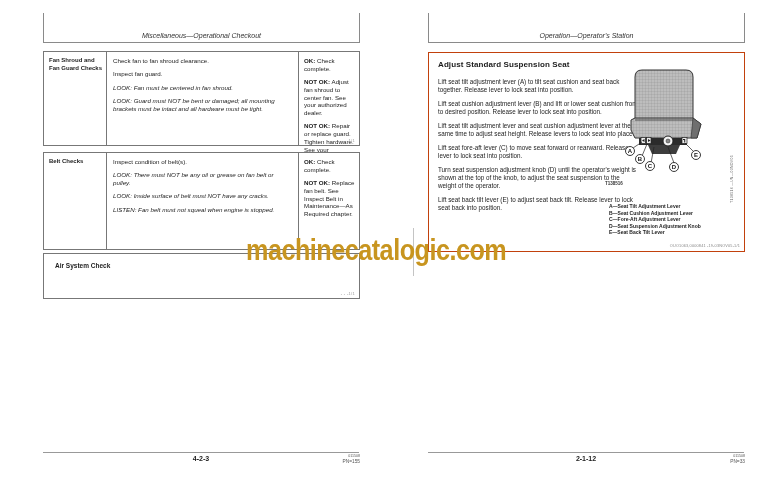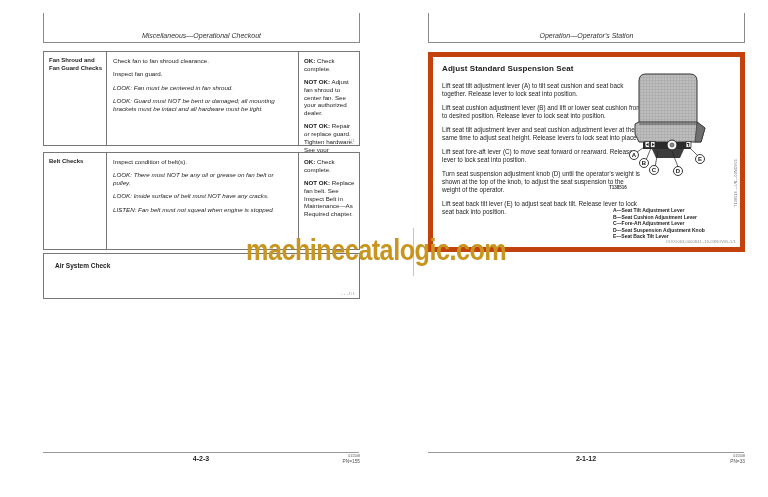--- a/index.html
+++ b/index.html
@@ -30,21 +30,21 @@
   .c3{flex:1;padding:5px 4px 0 5px;font-size:6.2px;line-height:1.25;box-sizing:border-box;}
   .c2 p,.c3 p{margin:0 0 5.5px 0;}
   .it{font-style:italic;}
   .blb{font-weight:bold;}
   .tiny-code{position:absolute;right:4px;bottom:2px;font-size:4px;color:#999;letter-spacing:.3px;}
   .air-title{font-weight:bold;font-size:6.5px;padding:8px 0 0 11px;}
 
   
   .section-box{
     position:absolute;left:428px;top:52px;width:317px;height:200px;
-    border:5px solid #c2410c;box-sizing:border-box;background:#fff;
+    border:1px solid #c2410c;box-sizing:border-box;background:#fff;
   }
   .sec-title{position:absolute;top:7px;left:9px;font-size:8px;font-weight:bold;letter-spacing:.1px;}
   .sec-body{position:absolute;top:25px;left:9px;width:200px;font-size:6.3px;line-height:1.24;}
   .sec-body p{margin:0 0 6.5px 0;}
   .fig-svg{position:absolute;left:192px;top:5px;}
   .fig-number{position:absolute;left:176px;top:128px;font-size:4.5px;font-weight:bold;color:#333;}
   .fig-side-label{
     position:absolute;left:301px;top:55px;height:95px;
     writing-mode:vertical-rl;transform:rotate(180deg);
     font-size:3.5px;color:#666;letter-spacing:.3px;white-space:nowrap;

